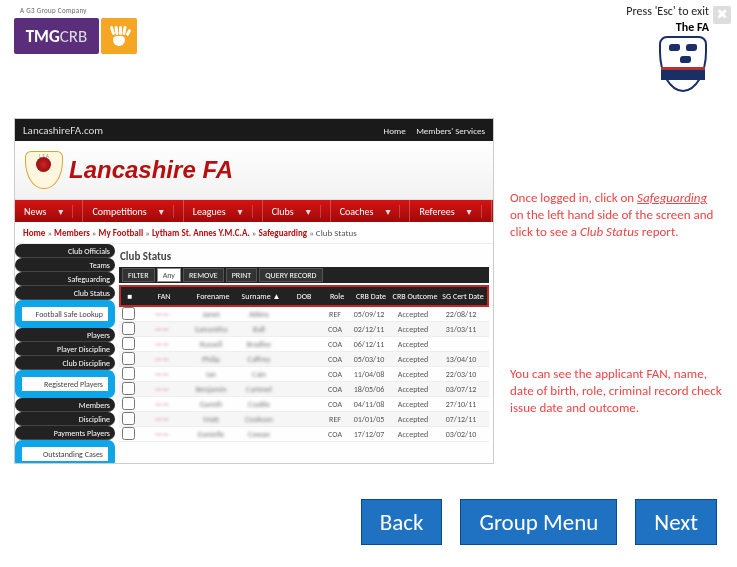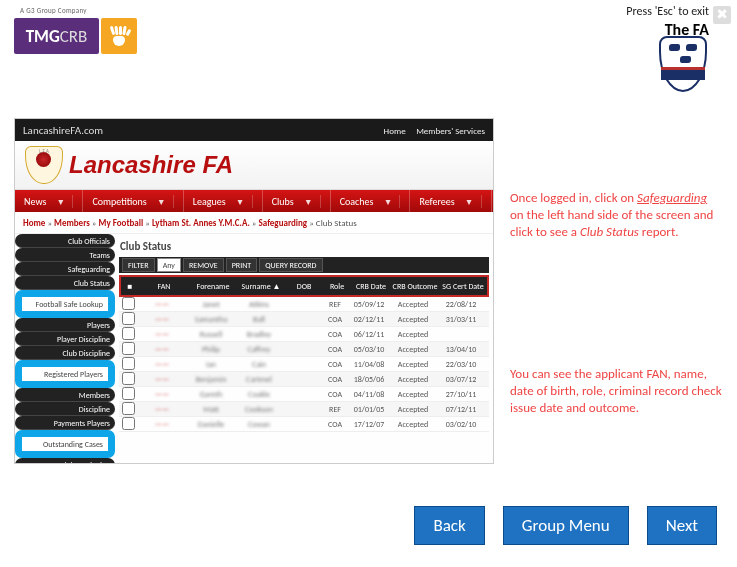--- a/index.html
+++ b/index.html
@@ -13,32 +13,32 @@
   .tmg-crb { color:#ddd; font-weight:normal; }
   .hand-logo { width:36px; height:36px; background:#f5a623; display:flex; align-items:center; justify-content:center; border-radius:2px; margin-left:2px; }
   .hand-shape { position:relative; width:18px; height:20px; }
   .hand-shape::before { content:""; position:absolute; bottom:0; left:3px; width:12px; height:10px; background:#fff; border-radius:4px 4px 6px 6px; }
   .finger { position:absolute; width:3px; height:9px; background:#fff; border-radius:2px; top:0; }
   .f1{left:1px;transform:rotate(-18deg);} .f2{left:5px;transform:rotate(-8deg);} .f3{left:9px;} .f4{left:13px;transform:rotate(10deg);} .f5{left:17px;height:7px;top:3px;transform:rotate(28deg);}
 
   .esc-hint { position:absolute; right:28px; top:4px; font-size:12px; color:#222; }
   .close-x { position:absolute; right:6px; top:6px; width:18px; height:18px; background:#ddd; color:#fff; font-size:14px; line-height:18px; text-align:center; border-radius:2px; }
 
-  .thefa-box { position:absolute; right:26px; top:20px; font-weight:bold; font-size:16px; background:#fff; padding:0 2px; }
+  .thefa-box { position:absolute; right:26px; top:20px; font-weight:bold; font-size:12px; background:#fff; padding:0 2px; }
   .fa-crest { position:absolute; right:30px; top:36px; width:48px; height:60px; }
   .shield { position:absolute; left:0; top:0; width:48px; height:56px; background:#fff; border:2px solid #1a2f66; border-radius:8px 8px 24px 24px / 8px 8px 40px 40px; }
   .shield-band { position:absolute; bottom:10px; left:0; right:0; height:10px; background:#1a2f66; }
   .shield-band2 { position:absolute; bottom:20px; left:0; right:0; height:3px; background:#b93030; }
   .lion { position:absolute; width:11px; height:7px; background:#1a2f66; border-radius:3px 2px 3px 2px; }
   .l1{top:6px;left:8px;} .l2{top:6px;right:8px;} .l3{top:18px;left:19px;}
 
   .screenshot { position:absolute; left:14px; top:118px; width:480px; height:346px; border:1px solid #ccc; background:#fff; overflow:hidden; font-size:10px; }
   .sc-black { height:22px; background:#1a1a1a; color:#ddd; display:flex; align-items:center; font-size:11px; padding:0 8px; justify-content:space-between; }
   .sc-black a { color:#eee; margin-left:8px; font-size:9px; }
-  .sc-head { height:49px; display:flex; align-items:center; padding:0 4px; background:linear-gradient(#fff,#f2f2f2); border-bottom:1px solid #ddd; }
+  .sc-head { height:59px; display:flex; align-items:center; padding:0 4px; background:linear-gradient(#fff,#f2f2f2); border-bottom:1px solid #ddd; }
   .lfa-badge { width:38px; height:38px; position:relative; margin:0 6px; }
   .lfa-shield { position:absolute; inset:0; background:#fff6e0; border:1px solid #d4a930; border-radius:6px 6px 18px 18px / 6px 6px 28px 28px; }
   .lfa-rose { position:absolute; top:6px; left:11px; width:15px; height:15px; background:radial-gradient(#c62828,#8b0000); border-radius:50%; }
   .lfa-cap { position:absolute; top:2px; text-align:center; width:100%; color:#888; font-size:5px; }
   .lfa-text { font-size:24px; font-weight:bold; color:#b70f0f; font-style:italic; font-family:Arial,sans-serif; }
   .sc-nav { height:22px; background:linear-gradient(#d41414,#a10909); display:flex; align-items:stretch; }
   .sc-nav span { padding:0 9px; color:#fff; font-size:10px; display:flex; align-items:center; border-right:1px solid rgba(255,255,255,0.25); }
   .chev { font-size:7px; margin-left:3px; opacity:0.85; }
   .sc-crumb { padding:5px 8px; font-size:9px; color:#555; background:#fff; border-bottom:1px solid #eee; }
   .sc-crumb b { color:#b70f0f; }
@@ -62,21 +62,21 @@
   .trow .cb input { margin:0; }
   .cell { text-align:center; }
 
   .instr { position:absolute; left:510px; width:212px; font-size:13px; line-height:1.3; color:#ef4444; }
   .instr.first { top:190px; }
   .instr.second { top:366px; }
   .u { text-decoration:underline; }
   .i { font-style:italic; }
 
   .bottom-btns { position:absolute; bottom:22px; right:20px; display:flex; gap:18px; }
-  .ppt-btn { background:#1f72c1; border:1px solid #0a4b8a; color:#fff; font-size:17px; padding:8px 18px; min-width:64px; text-align:center; cursor:pointer; font-family:Calibri,Arial,sans-serif; }
+  .ppt-btn { background:#1f72c1; border:1px solid #0a4b8a; color:#fff; font-size:23px; padding:8px 18px; min-width:64px; text-align:center; cursor:pointer; font-family:Calibri,Arial,sans-serif; }
 
   .blur { filter: blur(1.5px); color:#c62828 !important; }
   .blur-g { filter: blur(1.5px); color:#777 !important; }
 </style>
 </head>
 <body>
 
 <div class="top-bar">
   <div class="top-left-logos">
     <div class="g3-text">A G3 Group Company</div>

